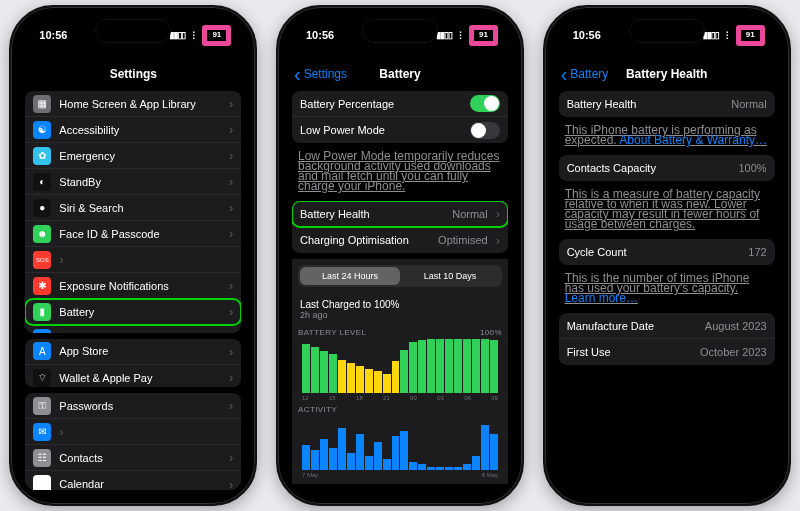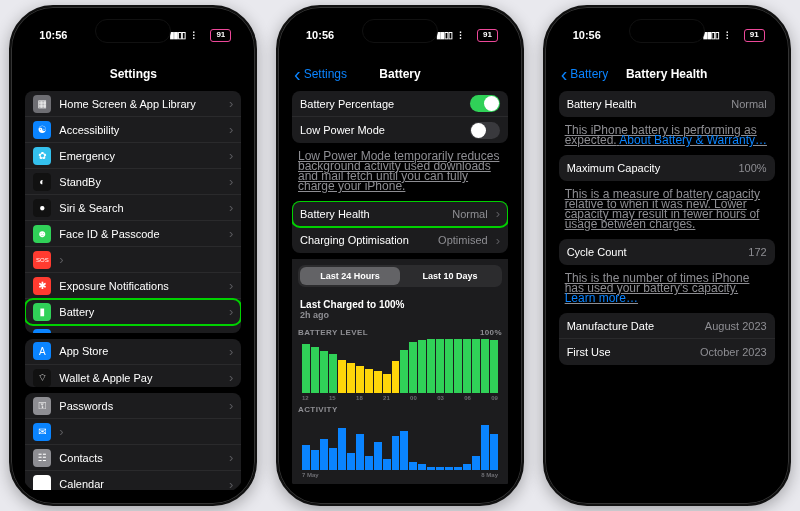--- a/index.html
+++ b/index.html
@@ -2,21 +2,21 @@
 <html><head>
 <meta charset="utf-8">
 <style>
   html,body{margin:0;padding:0;background:#e9e9ee;font-family:-apple-system,"Segoe UI",Helvetica,Arial,sans-serif;}
   .stage{width:800px;height:511px;display:flex;justify-content:space-around;align-items:center;gap:0;}
   .phone{width:244px;height:497px;background:#000;border-radius:44px;border:2px solid #111;box-shadow:0 0 0 1px #333 inset,0 4px 16px rgba(0,0,0,.3);position:relative;overflow:hidden;}
   .island{position:absolute;top:12px;left:50%;transform:translateX(-50%);width:74px;height:22px;background:#000;border-radius:14px;border:1px solid #111;z-index:9;}
   .screen{position:absolute;inset:6px;border-radius:38px;background:#000;overflow:hidden;display:flex;flex-direction:column;}
   .status{height:44px;color:#fff;font-size:11px;font-weight:600;display:flex;align-items:center;justify-content:space-between;padding:0 18px 0 22px;box-sizing:border-box;text-align:right;}
   .status .right{display:flex;align-items:center;gap:4px;font-size:9px;}
-  .batt{border:1px solid #ec4899;border-radius:3px;padding:0 2px;font-size:8px;line-height:10px;display:inline-flex;align-items:center;justify-content:center;min-width:15px;height:11px;margin-left:8px;}
+  .batt{border:5px solid #ec4899;border-radius:3px;padding:0 2px;font-size:8px;line-height:10px;display:inline-flex;align-items:center;justify-content:center;min-width:15px;height:11px;}
   .sig{letter-spacing:-1px;}
   .navbar{height:34px;display:flex;align-items:center;justify-content:center;color:#fff;font-size:12px;font-weight:600;position:relative;}
   .navbar .back{position:absolute;left:10px;color:#0a84ff;font-weight:400;display:flex;align-items:center;gap:2px;font-size:12px;}
   .navbar .back::before{content:"‹";font-size:20px;line-height:12px;margin-right:1px;}
   .content{flex:1;overflow:hidden;color:#fff;font-size:11px;padding:0 8px 8px 8px;box-sizing:border-box;display:flex;flex-direction:column;gap:6px;}
   .group{background:#1c1c1e;border-radius:8px;overflow:hidden;}
   .row{display:flex;align-items:center;min-height:26px;padding:3px 8px;box-sizing:border-box;border-bottom:1px solid #2a2a2c;gap:8px;position:relative;}
   .row:last-child{border-bottom:none;}
   .row .label{flex:1;color:#fff;white-space:nowrap;overflow:hidden;text-overflow:ellipsis;}
   .row .value{color:#8e8e93;font-size:11px;}
@@ -26,21 +26,21 @@
   .toggle{width:30px;height:17px;border-radius:10px;position:relative;}
   .toggle .knob{position:absolute;top:1px;width:15px;height:15px;border-radius:50%;background:#fff;}
   .toggle.on{background:#30d158;} .toggle.on .knob{right:1px;}
   .toggle.off{background:#39393d;} .toggle.off .knob{left:1px;}
   .footer-note{color:#8e8e93;font-size:12px;line-height:10px;padding:2px 6px 4px 6px;text-decoration:underline;}
   .footer-note a{color:#0a84ff;text-decoration:none;}
   .seg{display:flex;background:#2c2c2e;border-radius:7px;padding:2px;margin:6px;}
   .seg div{flex:1;text-align:center;font-size:9px;padding:4px 0;color:#fff;border-radius:6px;}
   .seg .active{background:#636366;}
   .section-head{color:#8e8e93;font-size:8px;text-transform:uppercase;letter-spacing:0.4px;padding:4px 6px 2px 6px;display:flex;justify-content:space-between;}
-  .chartbox{background:#1c1c1e;border-radius:0;padding:0 0 6px 0;font-weight:bold;}
+  .chartbox{background:#1c1c1e;border-radius:0;padding:0 0 6px 0;}
   .chartinner{padding:0 6px;}
   .chartlabel{color:#fff;font-size:10px;padding:6px 8px 0 8px;}
   .chartsub{color:#8e8e93;font-size:9px;padding:0 8px 4px 8px;}
   .chart{height:54px;display:flex;align-items:flex-end;gap:1px;padding:0 4px;}
   .bar{flex:1;}
   .bblue{background:#0a84ff;}
   .xaxis{display:flex;justify-content:space-between;color:#6e6e73;font-size:6px;padding:2px 4px 0 4px;}
 </style>
 </head>
 <body>
@@ -297,21 +297,21 @@
         <div class="group">
             <div class="row">
           <span class="label">Battery Health</span>
           <span class="value">Normal</span>
         </div>
           </div>
         <div class="footer-note"><span>This iPhone battery is performing as expected.</span> <a>About Battery &amp; Warranty…</a></div>
 
         <div class="group">
             <div class="row">
-          <span class="label">Maximum Capacity</span>
+          <span class="label">Contacts Capacity</span>
           <span class="value">100%</span>
         </div>
           </div>
         <div class="footer-note">This is a measure of battery capacity relative to when it was new. Lower capacity may result in fewer hours of usage between charges.</div>
 
         <div class="group">
             <div class="row">
           <span class="label">Cycle Count</span>
           <span class="value">172</span>
         </div>

